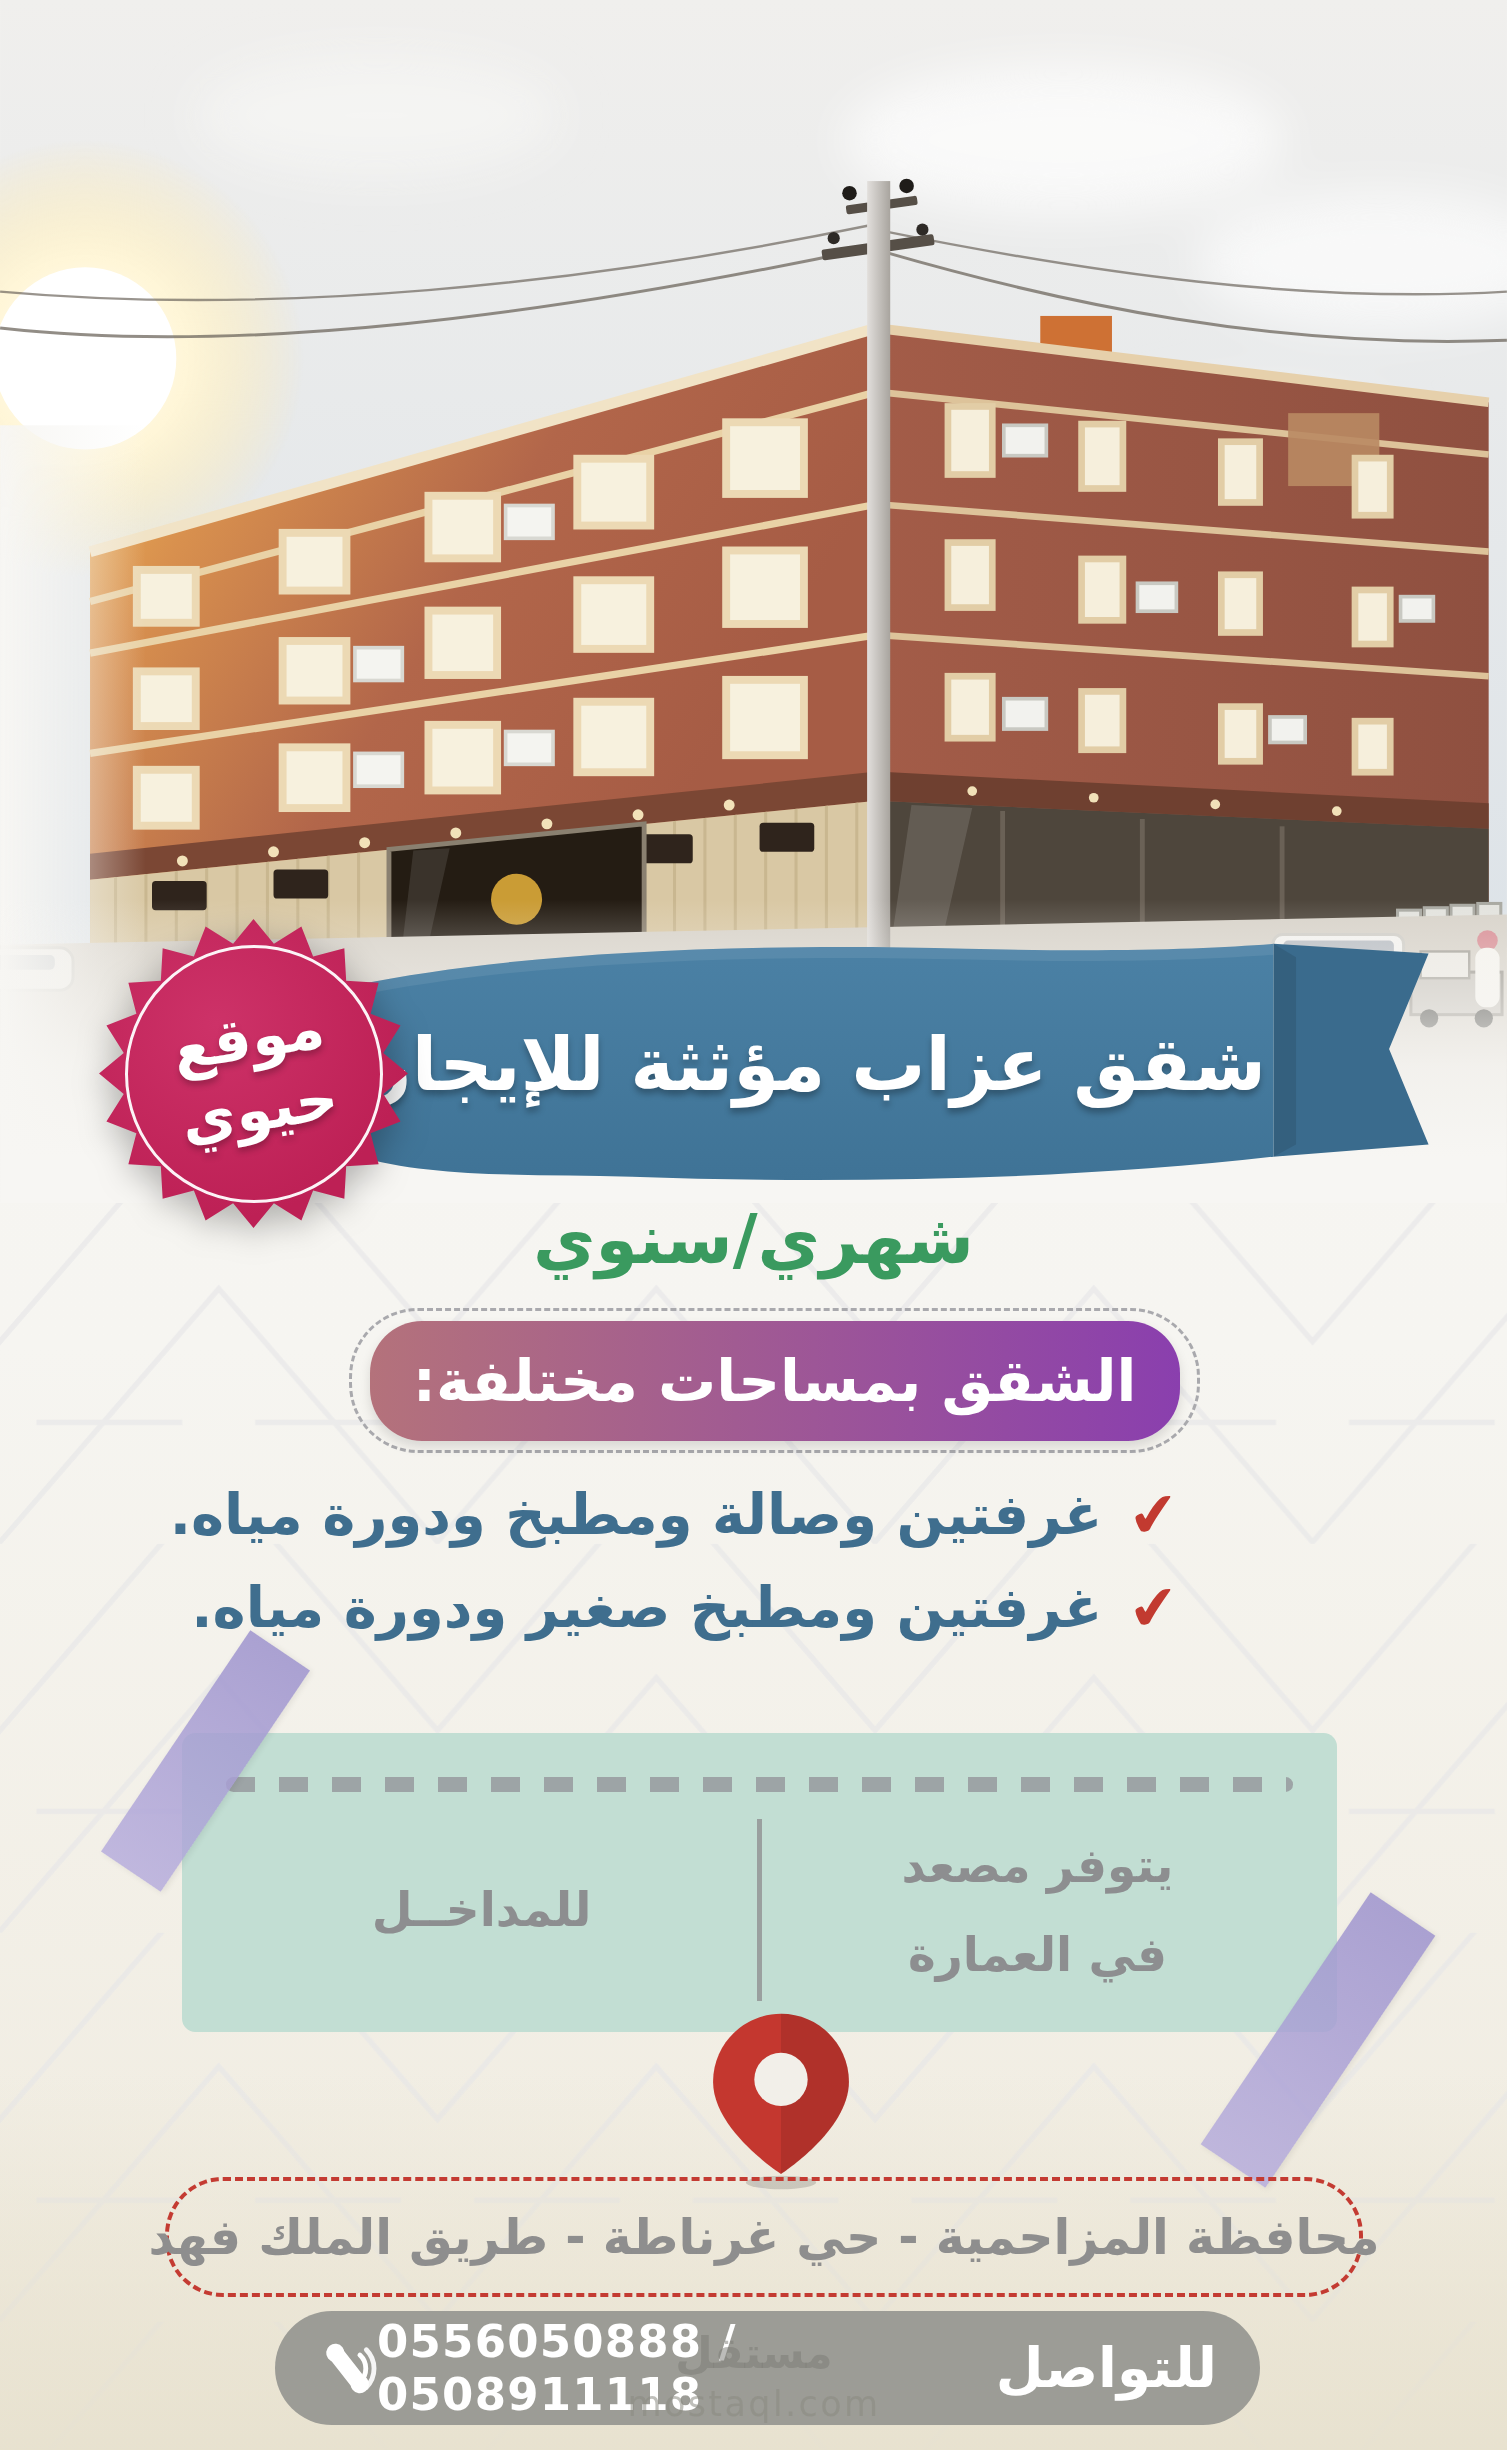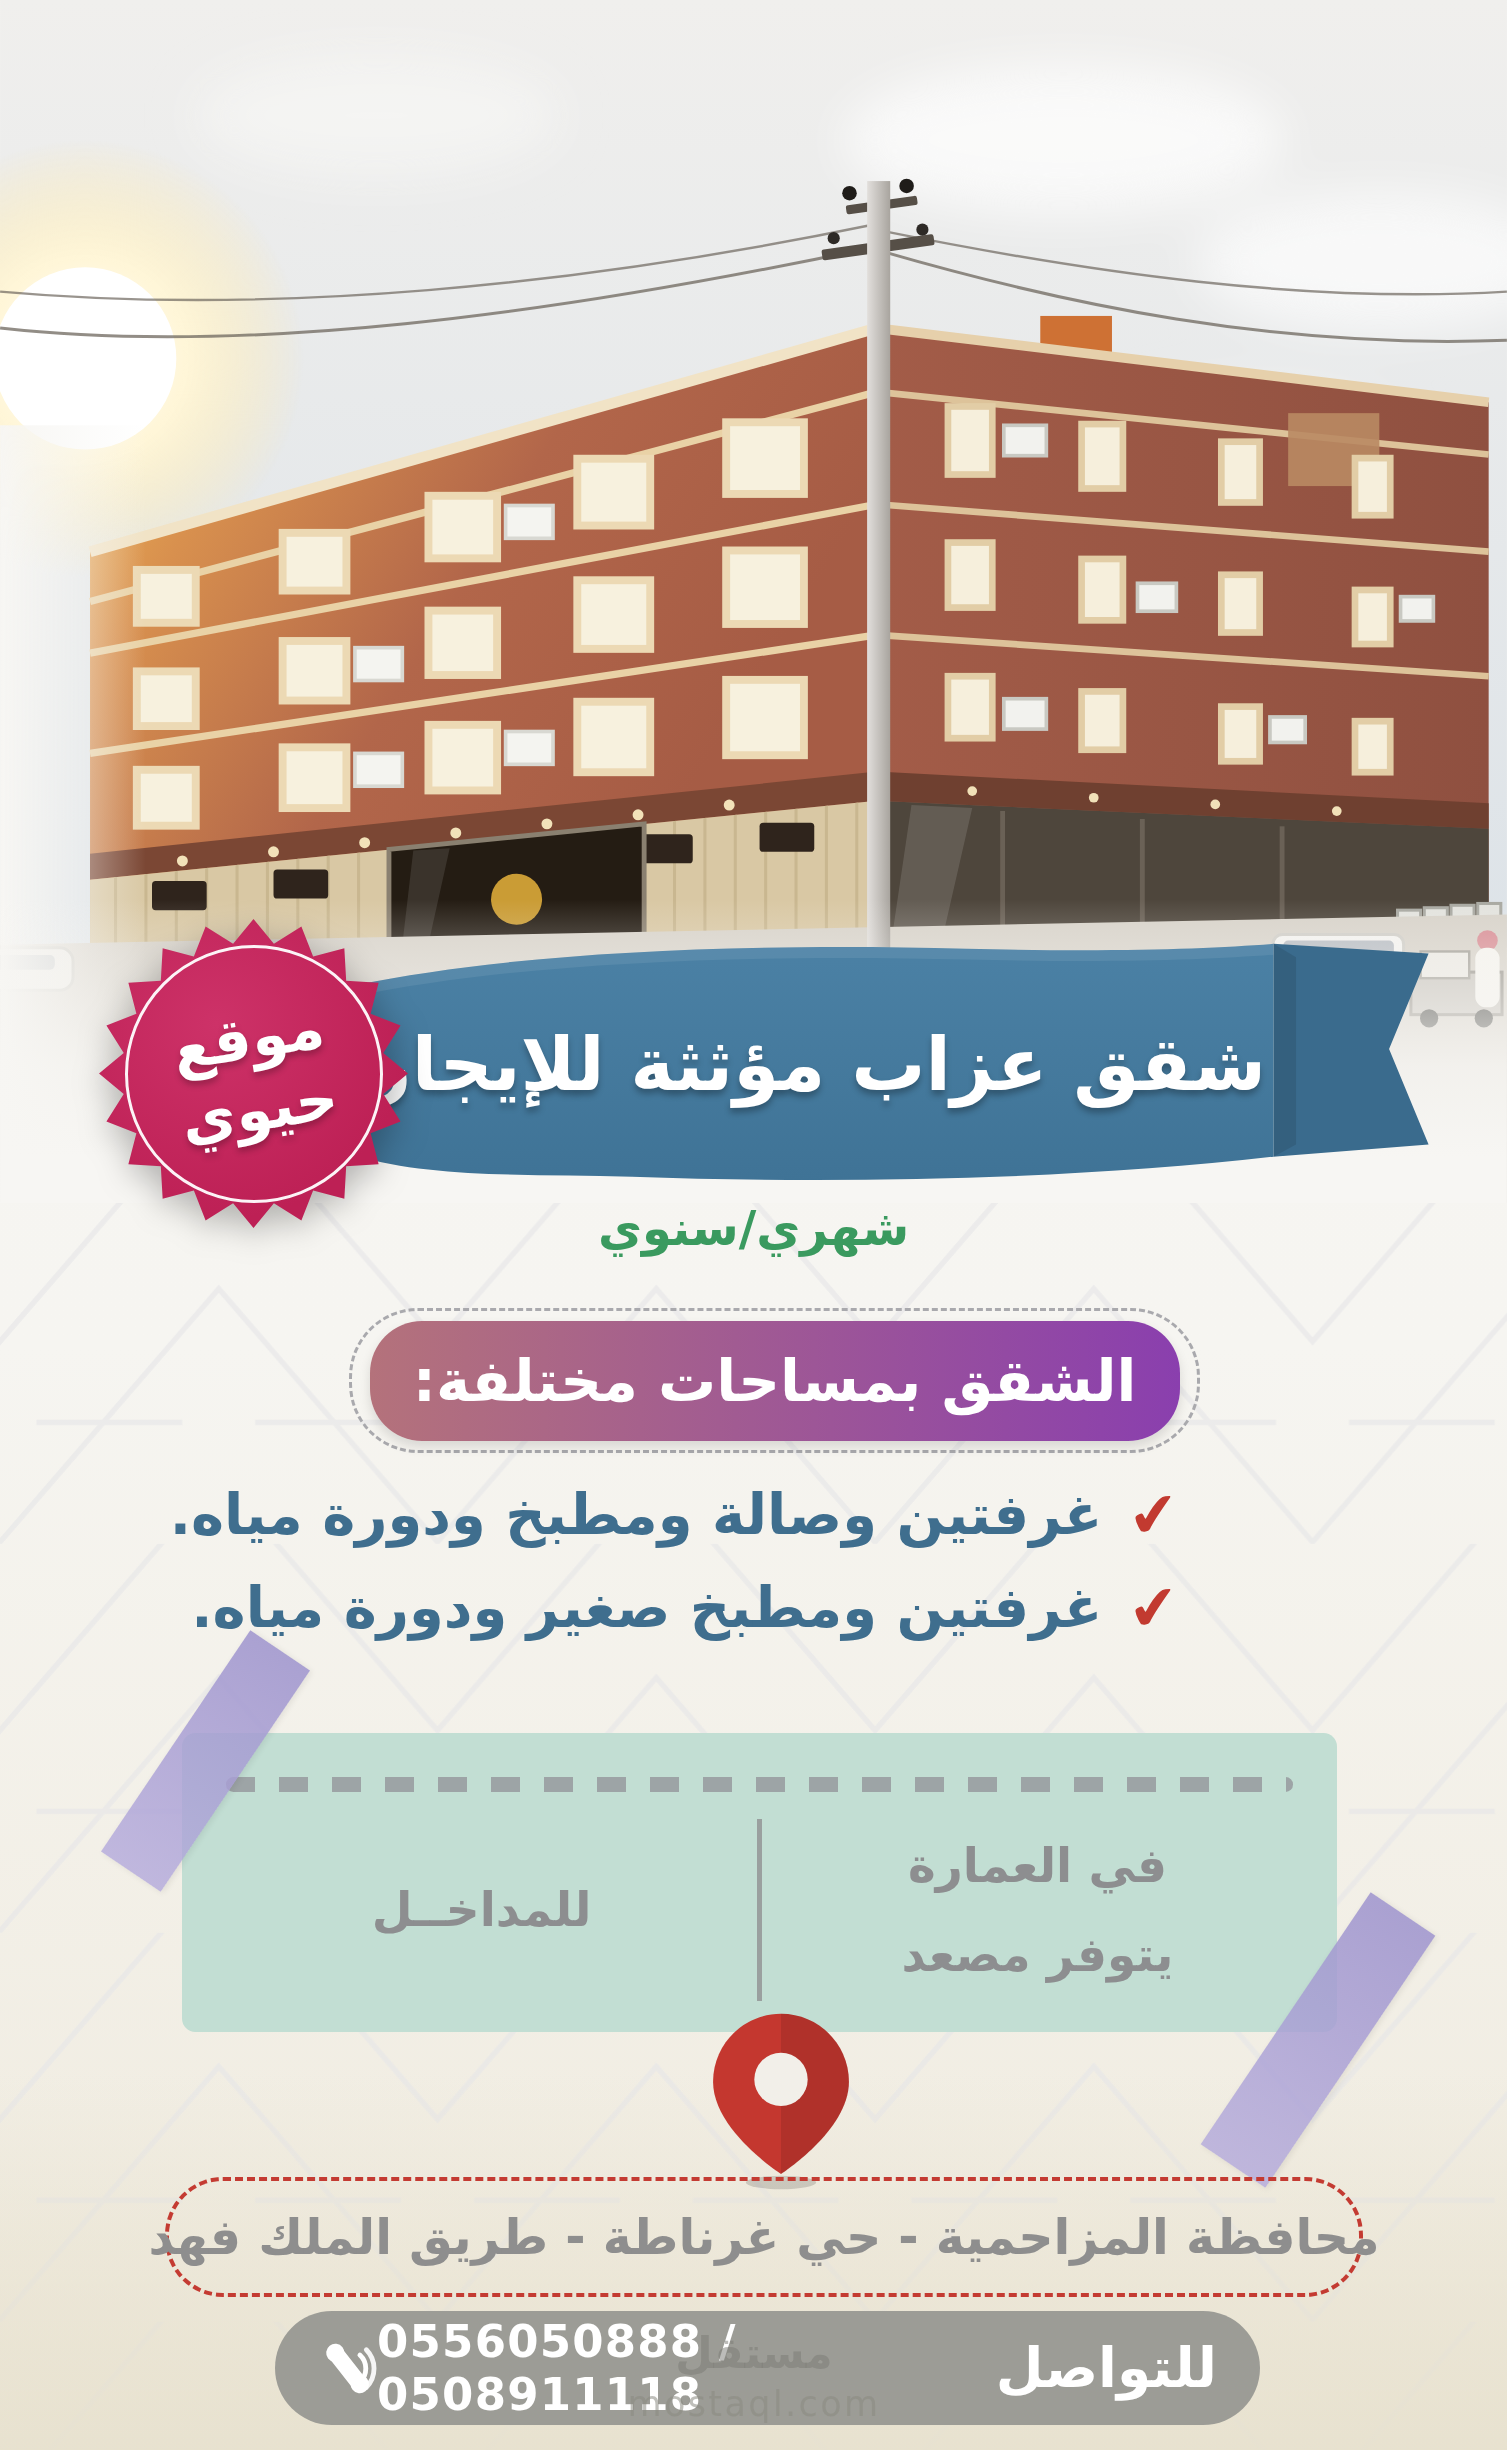--- a/index.html
+++ b/index.html
@@ -27,21 +27,21 @@
   #badge-text{transform:rotate(-9deg);text-align:center;color:#fff;font-weight:bold;
     font-size:59px;line-height:1.22;direction:rtl;text-shadow:0 4.3px 6px rgba(0,0,0,.25);}
   
   #ribbon-svg{left:328px;top:906px;z-index:5;}
   #ribbon-title{left:377px;top:988px;width:881px;height:152px;z-index:5;
     display:flex;align-items:center;justify-content:center;direction:rtl;
     color:#fff;font-weight:bold;font-size:74px;white-space:nowrap;
     text-shadow:0 4.9px 6px rgba(0,0,0,.28);}
   
   #payment{left:0;top:1200px;width:1507px;text-align:center;z-index:4;
-    color:var(--payment-green);font-weight:bold;font-size:48px;direction:rtl;}
+    color:var(--payment-green);font-weight:bold;font-size:68px;direction:rtl;}
   
   #sizes-dash{left:349px;top:1308px;width:845px;height:139px;z-index:4;
     border:3px dashed #a9a9ad;border-radius:69px;display:flex;align-items:center;justify-content:center;}
   #sizes-pill{width:810px;height:120px;border-radius:52px;
     background:linear-gradient(90deg,var(--pill-rose),var(--pill-purple));
     display:flex;align-items:center;justify-content:center;direction:rtl;
     color:#fff;font-weight:bold;font-size:58px;box-shadow:0 6px 12px rgba(0,0,0,.12);}
   
   #checks{right:328px;top:1482px;z-index:4;direction:rtl;}
   .check-row{display:flex;align-items:center;gap:25.5px;margin-bottom:28px;white-space:nowrap;}
@@ -365,22 +365,22 @@
     <div class="check-row">
       <span class="check-mark">✔</span>
       <span class="check-text">غرفتين ومطبخ صغير ودورة مياه.</span>
     </div>
   </div>
 
   <div id="panel" class="abs">
     <div id="panel-dash"></div>
     <div id="panel-cols">
       <div class="feature-col">
+        <div>يتوفر مصعد</div>
         <div>في العمارة</div>
-        <div>يتوفر مصعد</div>
       </div>
       <div class="col-divider"></div>
       <div class="col-divider"></div>
       <div class="feature-col">
         <div>للمداخــل</div>
       </div>
     </div>
   </div>
   <div id="tape-top-left" class="abs tape"></div>
   <div id="tape-bottom-right" class="abs tape"></div>

